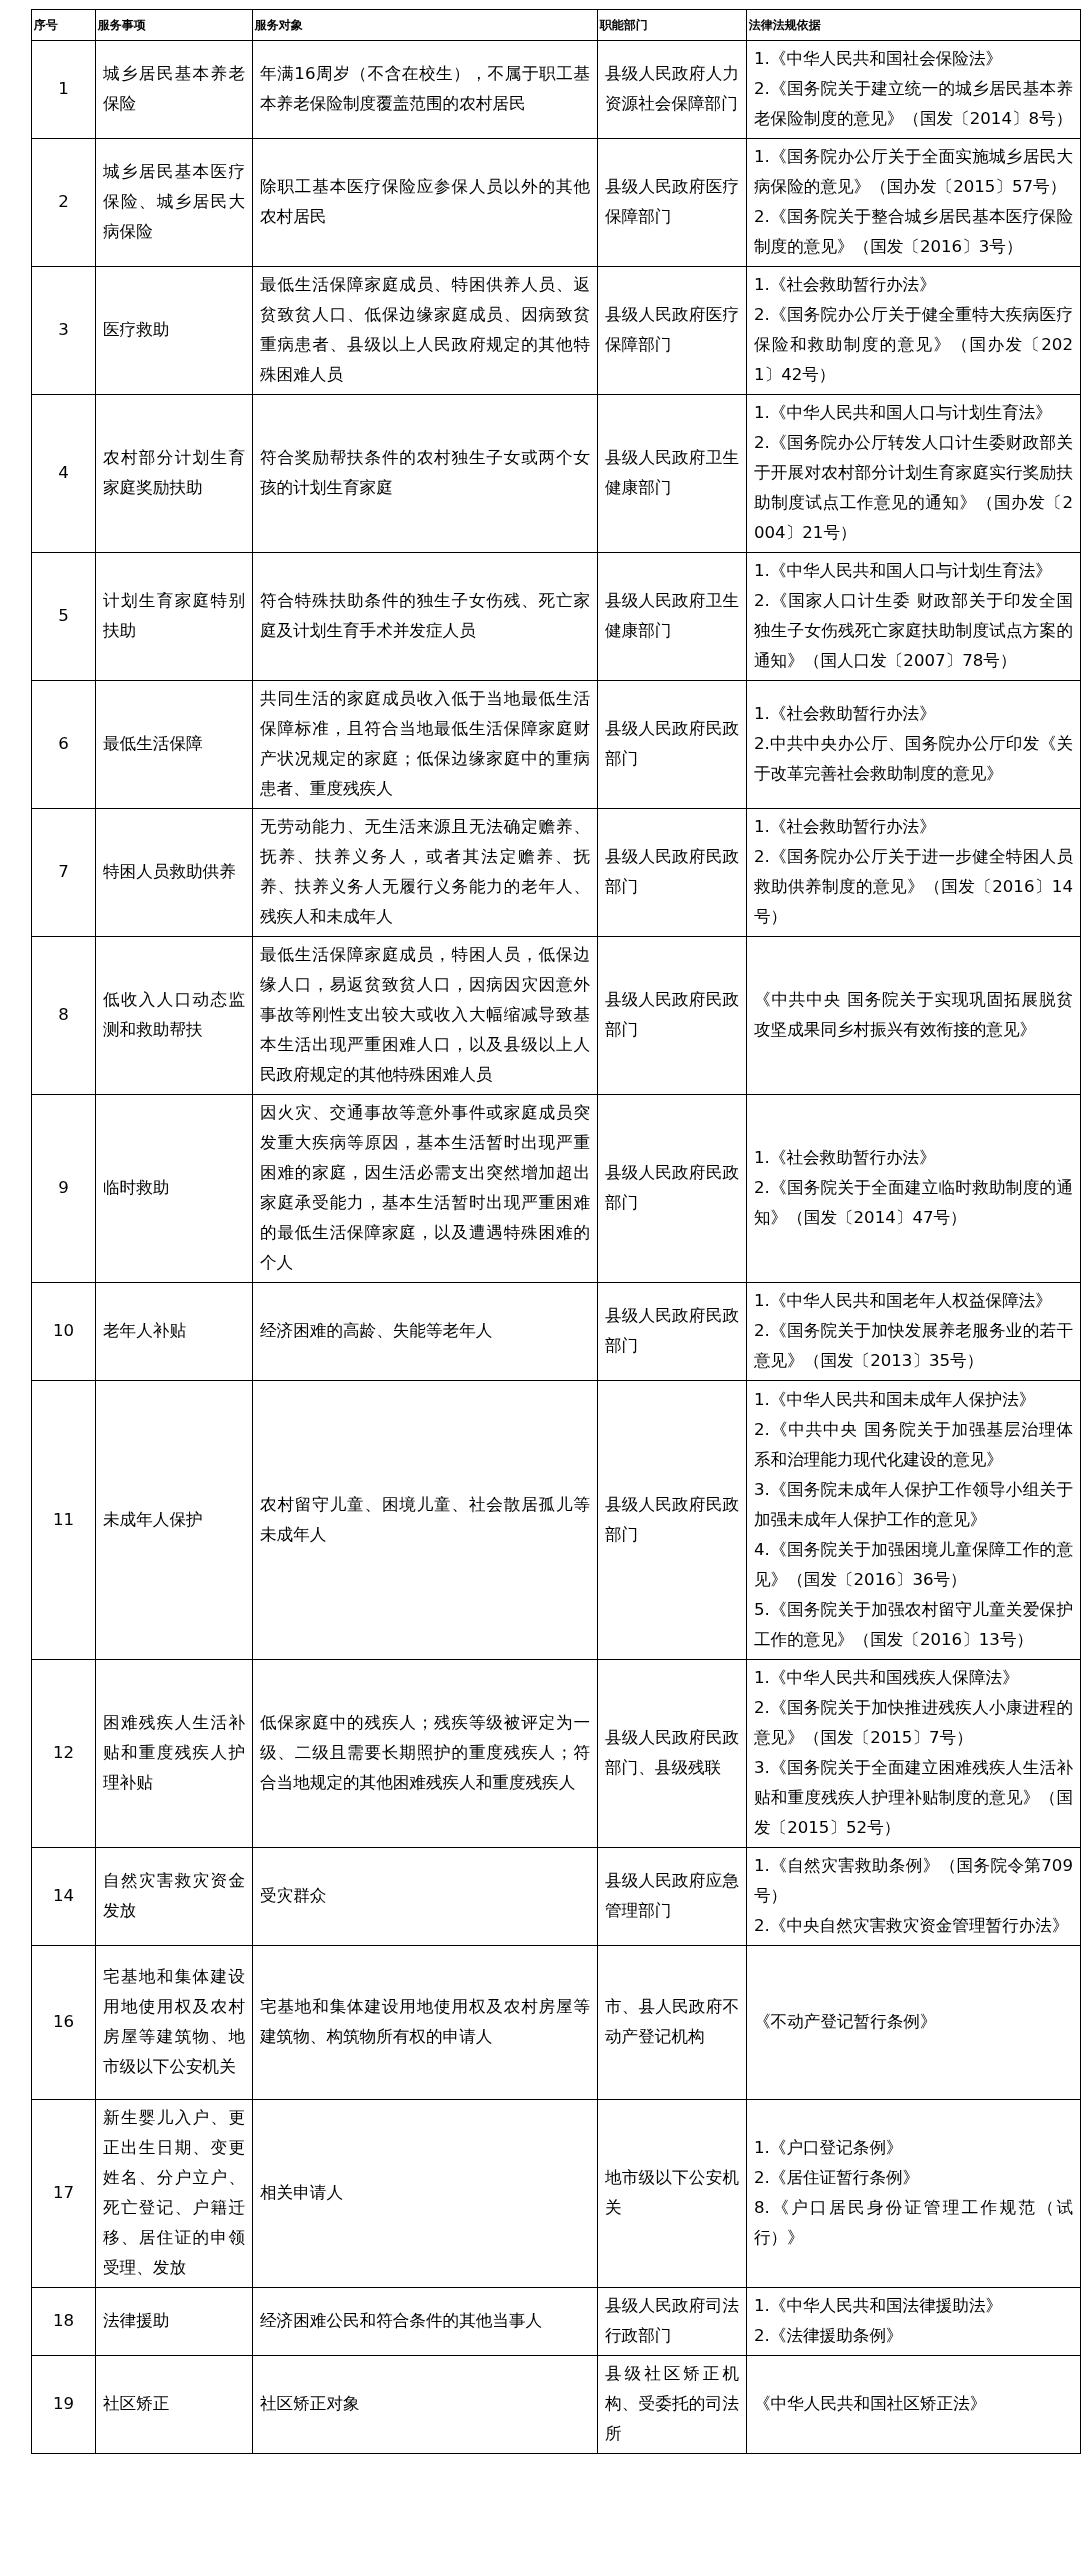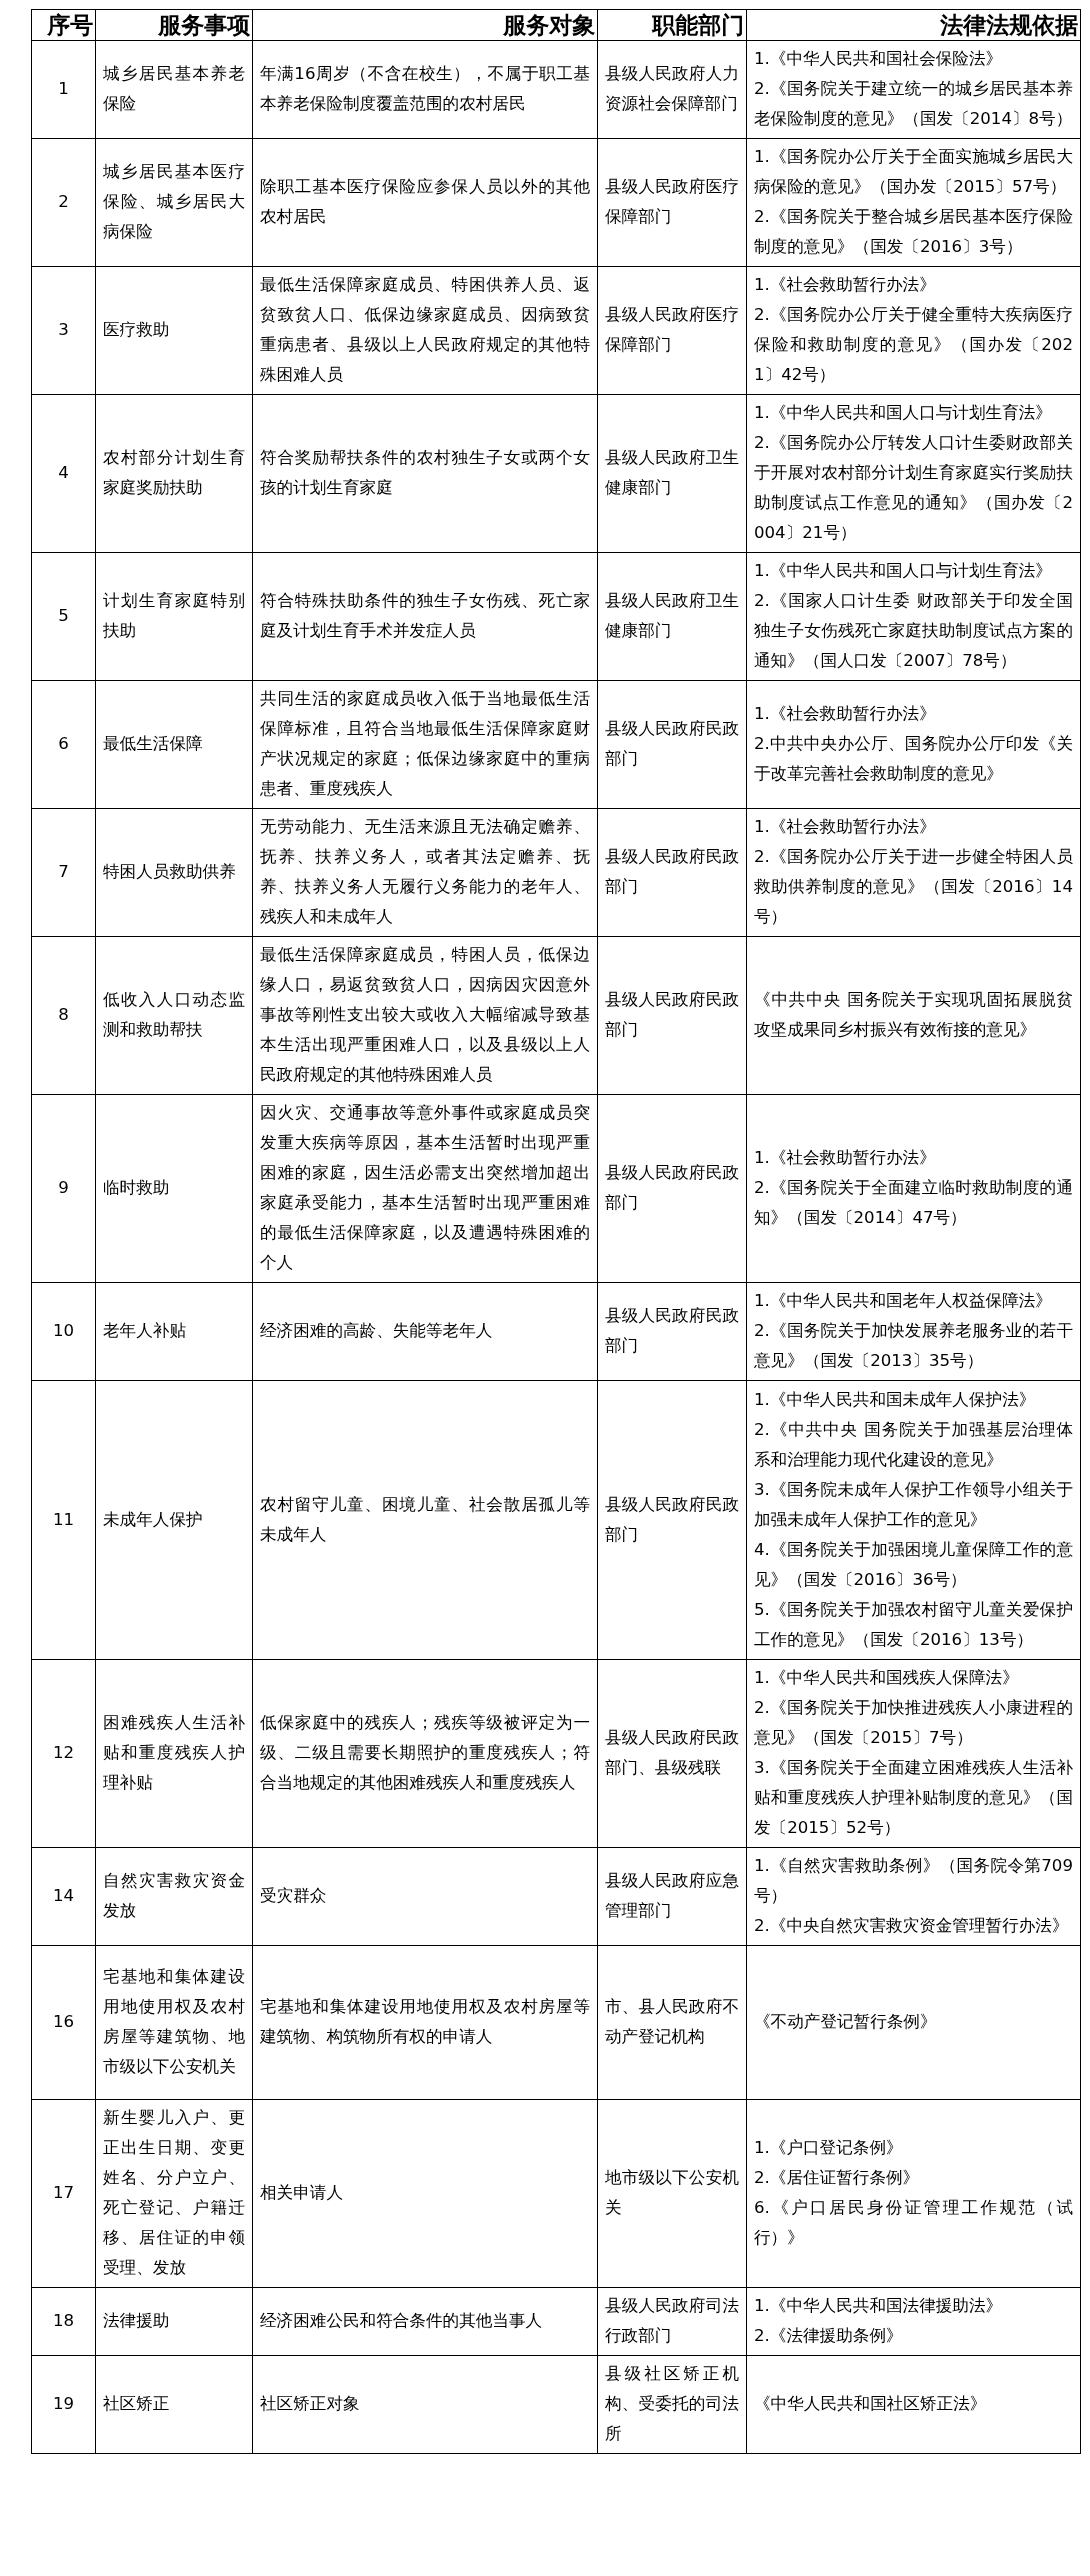--- a/index.html
+++ b/index.html
@@ -31,22 +31,22 @@
     vertical-align: middle;
     padding: 3.5px 7px;
     font-size: 16.6px;
     line-height: 30px;
     overflow: hidden;
     word-break: break-all;
     box-sizing: border-box;
   }
   table.services thead th {
     font-weight: bold;
-    text-align: right;
-    font-size: 23px;
+    text-align: left;
+    font-size: 12px;
     line-height: 22px;
     padding: 3.5px 1.8px;
     height: 31px;
   }
   td.c-no {
     text-align: center;
   }
   td.c-item, td.c-target, td.c-dept, td.c-legal {
     text-align: justify;
     text-justify: inter-character;
@@ -226,21 +226,21 @@
           </td>
         </tr>
         <tr style="height: 183px;">
           <td class="c-no">17</td>
           <td class="c-item">新生婴儿入户、更正出生日期、变更姓名、分户立户、死亡登记、户籍迁移、居住证的申领受理、发放</td>
           <td class="c-target">相关申请人</td>
           <td class="c-dept">地市级以下公安机关</td>
           <td class="c-legal">
             <div class="legal-entry">1.《户口登记条例》</div>
             <div class="legal-entry">2.《居住证暂行条例》</div>
-            <div class="legal-entry">6.《户口居民身份证管理工作规范（试行）》</div>
+            <div class="legal-entry">8.《户口居民身份证管理工作规范（试行）》</div>
           </td>
         </tr>
         <tr style="height: 60px;">
           <td class="c-no">18</td>
           <td class="c-item">法律援助</td>
           <td class="c-target">经济困难公民和符合条件的其他当事人</td>
           <td class="c-dept">县级人民政府司法行政部门</td>
           <td class="c-legal">
             <div class="legal-entry">1.《中华人民共和国法律援助法》</div>
             <div class="legal-entry">2.《法律援助条例》</div>

